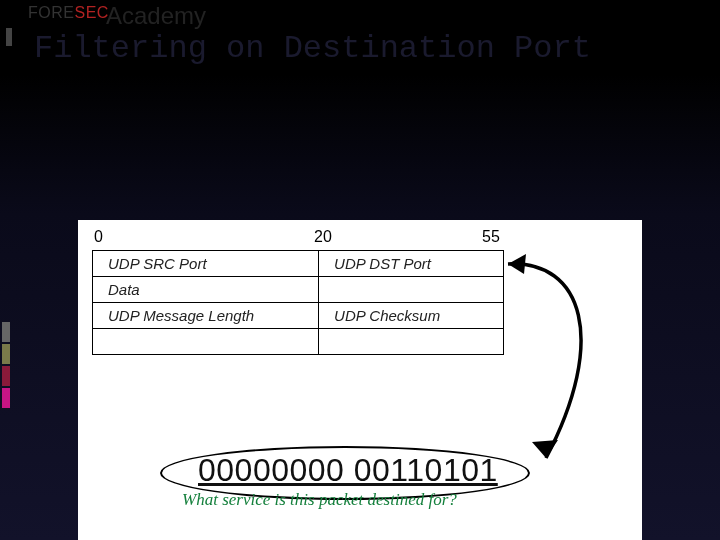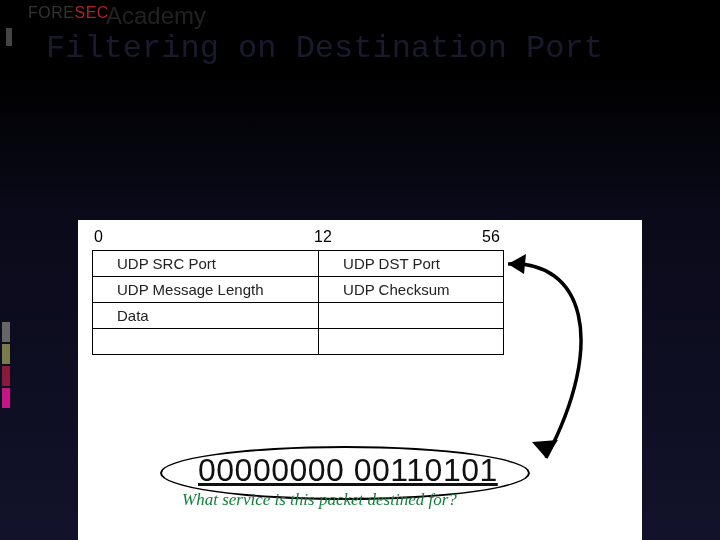--- a/index.html
+++ b/index.html
@@ -4,38 +4,38 @@
 <style>
   * { margin: 0; padding: 0; box-sizing: border-box; }
   body { width: 720px; height: 540px; background: #000; font-family: Georgia, 'Times New Roman', serif; overflow: hidden; position: relative; }
 
   .topbar { position: absolute; top: 4px; left: 0; right: 0; height: 24px; }
   .bullet { position: absolute; left: 6px; top: 28px; width: 6px; height: 18px; background: #444; }
   .logo { position: absolute; left: 28px; top: 0; font-family: Impact, 'Arial Black', sans-serif; font-size: 16px; color: #333; letter-spacing: 0.5px; }
   .logo .sec { color: #b22222; }
   .academy { position: absolute; left: 106px; top: -2px; font-family: 'Segoe UI', Arial, sans-serif; font-size: 24px; color: #222; }
 
-  .title { position: absolute; left: 46px; top: 30px; right: 16px; font-family: Consolas, 'Courier New', monospace; font-size: 32px; color: #1a1a2e; }
+  .title { position: absolute; left: 34px; top: 30px; right: 16px; font-family: Consolas, 'Courier New', monospace; font-size: 32px; color: #1a1a2e; }
 
   .dark { position: absolute; left: 0; top: 74px; width: 720px; height: 466px; background: linear-gradient(to bottom, #000 0%, #0a0a1a 30%, #12122a 100%); }
 
   .stripes { position: absolute; left: 2px; top: 248px; width: 8px; }
   .stripes div { width: 8px; height: 20px; margin-bottom: 2px; }
   .stripes .s1 { background: #666; }
   .stripes .s2 { background: #7a7a4a; }
   .stripes .s3 { background: #8a1a3a; }
   .stripes .s4 { background: #c71585; }
 
   .panel { position: absolute; left: 78px; top: 146px; width: 564px; height: 324px; background: #fff; }
 
   .scale { position: absolute; left: 14px; top: 8px; right: 14px; font-family: Arial, sans-serif; font-size: 16px; color: #000; }
   .scale span { position: absolute; }
 
   .tbl { position: absolute; left: 14px; top: 30px; width: 412px; border-collapse: collapse; }
-  .tbl td { border: 1px solid #000; font-family: Arial, sans-serif; font-size: 15px; padding: 4px 24px; height: 26px; vertical-align: middle; color: #222; }
+  .tbl td { border: 1px solid #000; font-family: Arial, sans-serif; font-size: 15px; padding: 4px 15px; height: 26px; vertical-align: middle; color: #222; font-style: italic; }
 
   .arrow-wrap { position: absolute; left: 0; top: 0; width: 564px; height: 324px; pointer-events: none; }
 
   .ellipse { position: absolute; left: 82px; top: 226px; width: 370px; height: 54px; border: 2px solid #000; border-radius: 50%; }
   .binary { position: absolute; left: 120px; top: 232px; font-family: Arial, sans-serif; font-size: 32px; color: #111; text-decoration: underline; letter-spacing: 0.5px; }
   .caption { position: absolute; left: 104px; top: 270px; font-family: 'Times New Roman', serif; font-style: italic; font-size: 17px; color: #15803d; }
 </style>
 </head>
 <body>
 
@@ -54,37 +54,37 @@
     <div class="s1"></div>
     <div class="s2"></div>
     <div class="s3"></div>
     <div class="s4"></div>
   </div>
 
   <div class="panel">
 
     <div class="scale">
       <span style="left:2px">0</span>
-      <span style="left:222px">12</span>
-      <span style="left:390px">56</span>
+      <span style="left:222px">20</span>
+      <span style="left:390px">55</span>
     </div>
 
     <table class="tbl">
       <tbody>
           <tr>
         <td style="width:55%">UDP SRC Port</td>
         <td>UDP DST Port</td>
       </tr>
       <tr>
+        <td>Data</td>
+        <td></td>
+      </tr>
+      <tr>
         <td>UDP Message Length</td>
         <td>UDP Checksum</td>
-      </tr>
-      <tr>
-        <td>Data</td>
-        <td></td>
       </tr>
       <tr>
         <td></td>
         <td></td>
       </tr>
     </tbody>
       </table>
 
     <svg class="arrow-wrap" viewBox="0 0 564 324">
       <path d="M 430 44 C 505 40, 530 120, 468 238" stroke="#000" stroke-width="3.5" fill="none"></path>

